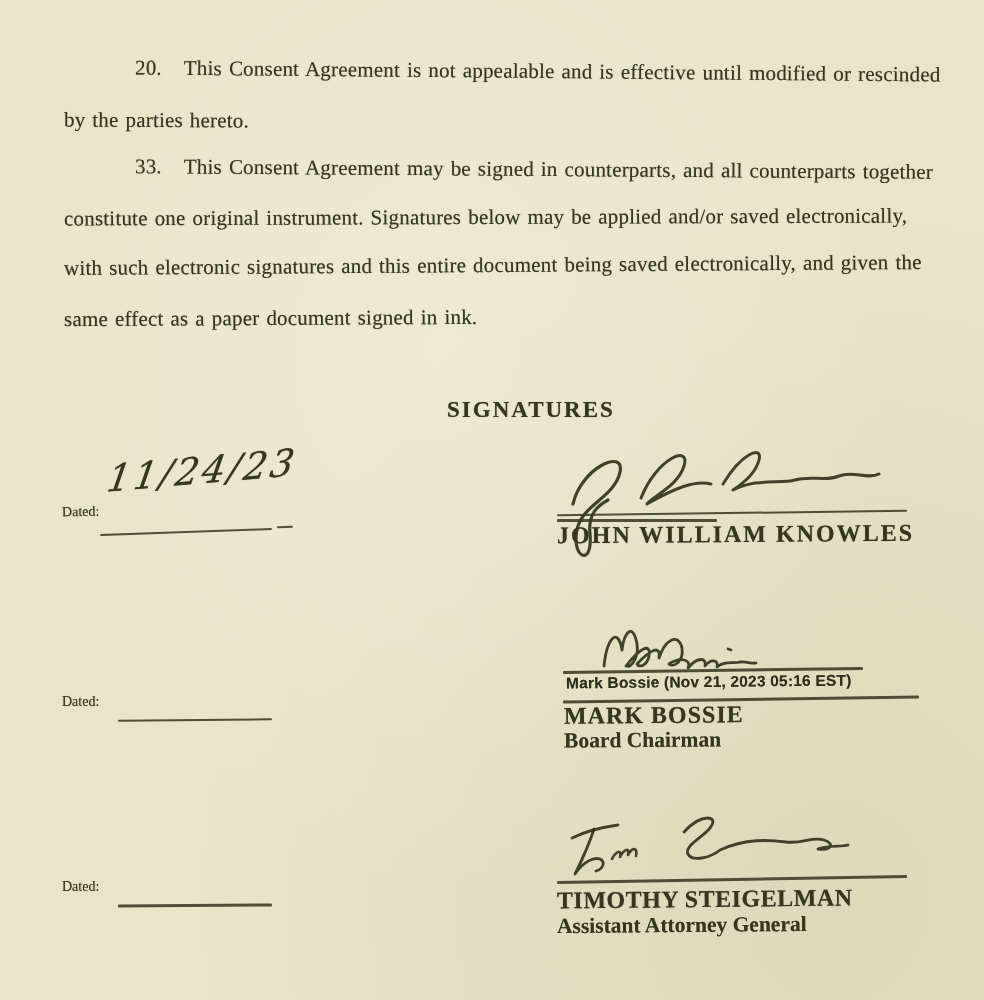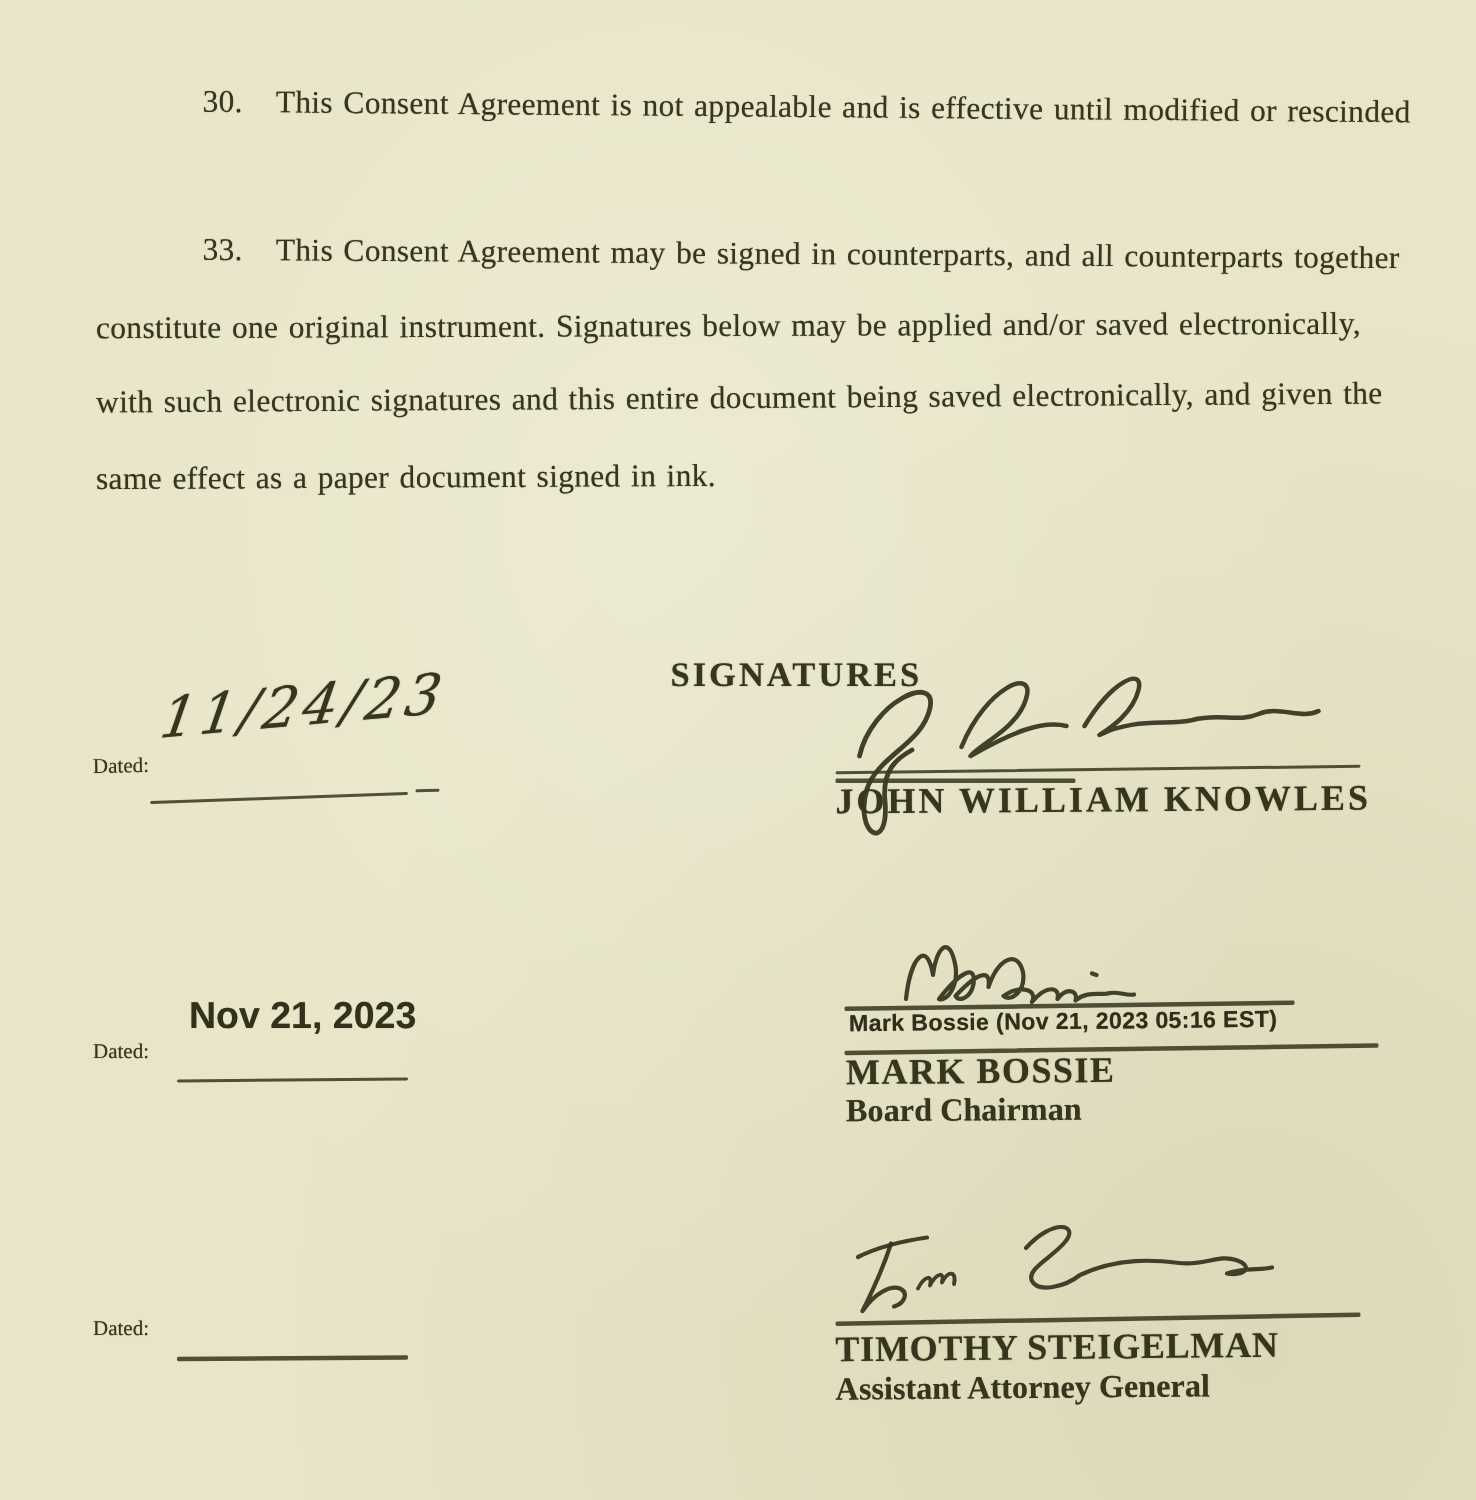--- a/index.html
+++ b/index.html
@@ -80,47 +80,47 @@
   }
   .sig{position:absolute;}
   .sig path{fill:none;stroke:#34341f;stroke-linecap:round;stroke-linejoin:round;opacity:0.93;}
 </style>
 </head>
 <body>
 
 <div class="paper">
 
   <div class="ln" style="left:135px;top:59px;transform:rotate(0.5deg);">
-    <span class="pnum">30.</span><span>This Consent Agreement is not appealable and is effective until modified or rescinded</span>
+    <span class="pnum">20.</span><span>This Consent Agreement is not appealable and is effective until modified or rescinded</span>
   </div>
+  <div class="ln" style="left:64px;top:108px;transform:rotate(0.3deg);">by the parties hereto.</div>
 
   <div class="ln" style="left:135px;top:157px;transform:rotate(0.4deg);">
     <span class="pnum">33.</span><span>This Consent Agreement may be signed in counterparts, and all counterparts together</span>
   </div>
   <div class="ln" style="left:64px;top:205px;transform:rotate(-0.2deg);">constitute one original instrument. Signatures below may be applied and/or saved electronically,</div>
   <div class="ln" style="left:64px;top:253px;transform:rotate(-0.4deg);">with such electronic signatures and this entire document being saved electronically, and given the</div>
   <div class="ln" style="left:64px;top:306px;transform:rotate(-0.3deg);">same effect as a paper document signed in ink.</div>
 
-  <div class="heading" style="left:447px;top:397px;margin-top:40px;">SIGNATURES</div>
+  <div class="heading" style="left:447px;top:397px;">SIGNATURES</div>
 
   <div class="dated" style="left:62px;top:504px;transform:rotate(-1deg);">Dated:</div>
   <div class="handdate" style="left:104px;top:458px;">11/24/23</div>
   <div class="rule" style="left:100px;top:531px;width:172px;transform:rotate(-2deg);"></div>
   <div class="rule" style="left:277px;top:526px;width:16px;transform:rotate(-2deg);"></div>
 
   <svg class="sig" style="left:545px;top:438px;" width="370" height="160" viewBox="0 0 370 160">
     <path stroke-width="3.2" d="M28,66 C36,30 80,10 75,34 C70,58 40,66 33,88 C24,118 48,132 45,96 C43,76 52,68 63,62"></path>
     <path stroke-width="3" d="M96,60 C112,20 146,6 139,28 C133,48 108,58 102,66 C130,50 150,42 166,46"></path>
     <path stroke-width="3" d="M178,46 C196,16 218,6 214,22 C210,38 194,48 188,52 C212,40 234,46 250,42 C268,37 280,44 294,38 C308,32 322,42 334,36"></path>
   </svg>
   <div class="rule" style="left:557px;top:512px;width:350px;transform:rotate(-0.7deg);"></div>
   <div class="rule" style="left:557px;top:519px;width:160px;height:2.5px;"></div>
   <div class="signame" style="left:557px;top:521px;letter-spacing:2px;transform:rotate(-0.4deg);">JOHN WILLIAM KNOWLES</div>
 
-  <div class="typeddate" style="left:126px;top:663px;">Nov 21, 2023</div>
   <div class="dated" style="left:62px;top:694px;">Dated:</div>
   <div class="rule" style="left:118px;top:719px;width:154px;transform:rotate(-0.5deg);"></div>
 
   <svg class="sig" style="left:588px;top:620px;" width="210" height="60" viewBox="0 0 210 60">
     <path stroke-width="2.8" d="M16,46 C19,18 30,6 34,30 C36,12 45,2 49,24 C51,38 43,48 38,46 C52,28 63,22 61,36 C59,46 51,48 49,44 C62,30 73,24 71,38 C77,20 90,12 94,28 C96,42 85,48 81,44 C93,36 104,40 100,48 C110,36 119,38 117,46 C123,38 131,40 129,47 C137,40 146,44 152,42 C158,41 163,44 168,43"></path>
     <path stroke-width="2.8" d="M140,29 l3,1"></path>
   </svg>
   <div class="rule" style="left:563px;top:669px;width:300px;height:2.5px;transform:rotate(-0.8deg);"></div>
   <div class="stamp" style="left:566px;top:673px;transform:rotate(-0.6deg);">Mark Bossie (Nov 21, 2023 05:16 EST)</div>
   <div class="rule" style="left:563px;top:698px;width:356px;height:2.5px;transform:rotate(-0.8deg);"></div>

